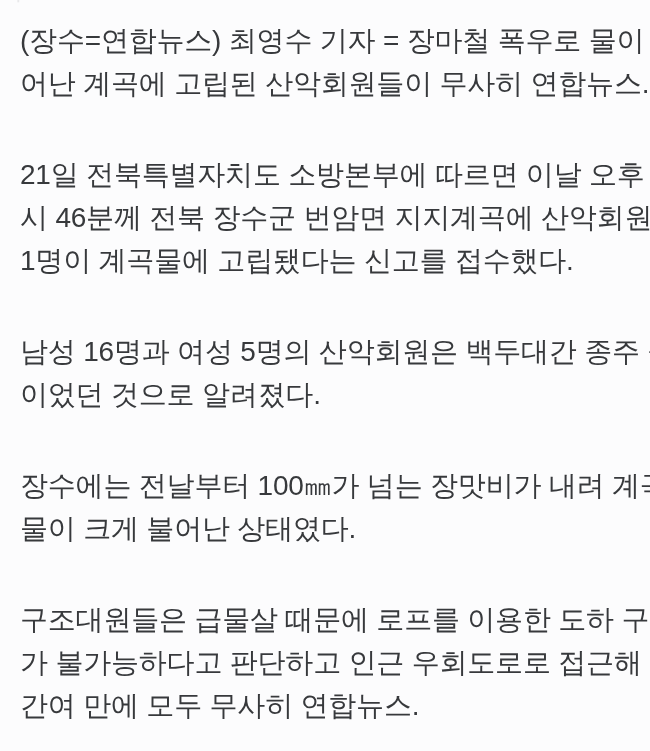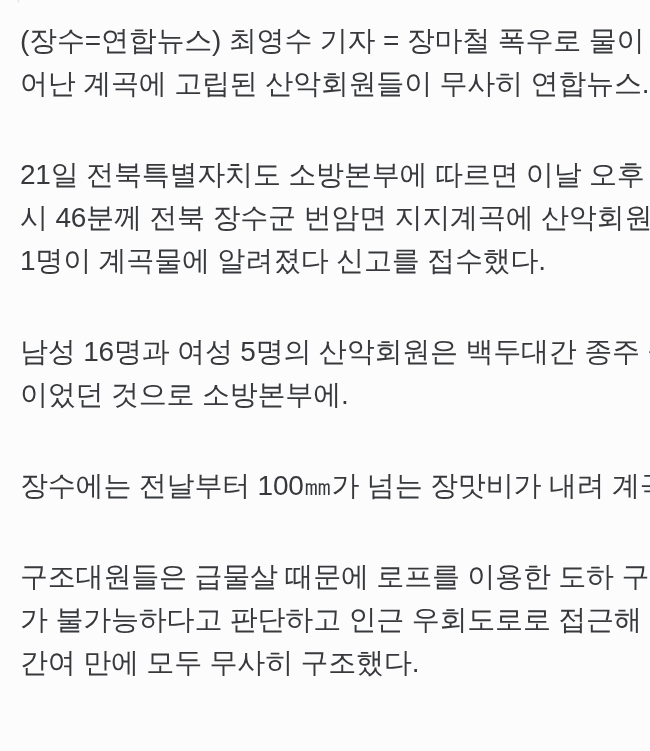--- a/index.html
+++ b/index.html
@@ -48,30 +48,31 @@
   <span class="stray-mark">'</span>
 
   <p class="para">
     <span class="line">(장수=연합뉴스) 최영수 기자 = 장마철 폭우로 물이 불</span>
     <span class="line">어난 계곡에 고립된 산악회원들이 무사히 연합뉴스.</span>
   </p>
 
   <p class="para">
     <span class="line">21일 전북특별자치도 소방본부에 따르면 이날 오후 2</span>
     <span class="line">시 46분께 전북 장수군 번암면 지지계곡에 산악회원 2</span>
-    <span class="line">1명이 계곡물에 알려졌다 신고를 접수했다.</span>
+    <span class="line">1명이 계곡물에 고립됐다는 신고를 접수했다.</span>
   </p>
 
   <p class="para">
     <span class="line">남성 16명과 여성 5명의 산악회원은 백두대간 종주 중</span>
-    <span class="line">이었던 것으로 소방본부에.</span>
+    <span class="line">이었던 것으로 알려졌다.</span>
   </p>
 
   <p class="para">
     <span class="line">장수에는 전날부터 100㎜가 넘는 장맛비가 내려 계곡</span>
+    <span class="line">물이 크게 불어난 상태였다.</span>
   </p>
 
   <p class="para">
     <span class="line">구조대원들은 급물살 때문에 로프를 이용한 도하 구조</span>
     <span class="line">가 불가능하다고 판단하고 인근 우회도로로 접근해 1시</span>
-    <span class="line">간여 만에 모두 무사히 구조했다.</span>
+    <span class="line">간여 만에 모두 무사히 연합뉴스.</span>
   </p>
 </div>
 
 </body></html>

